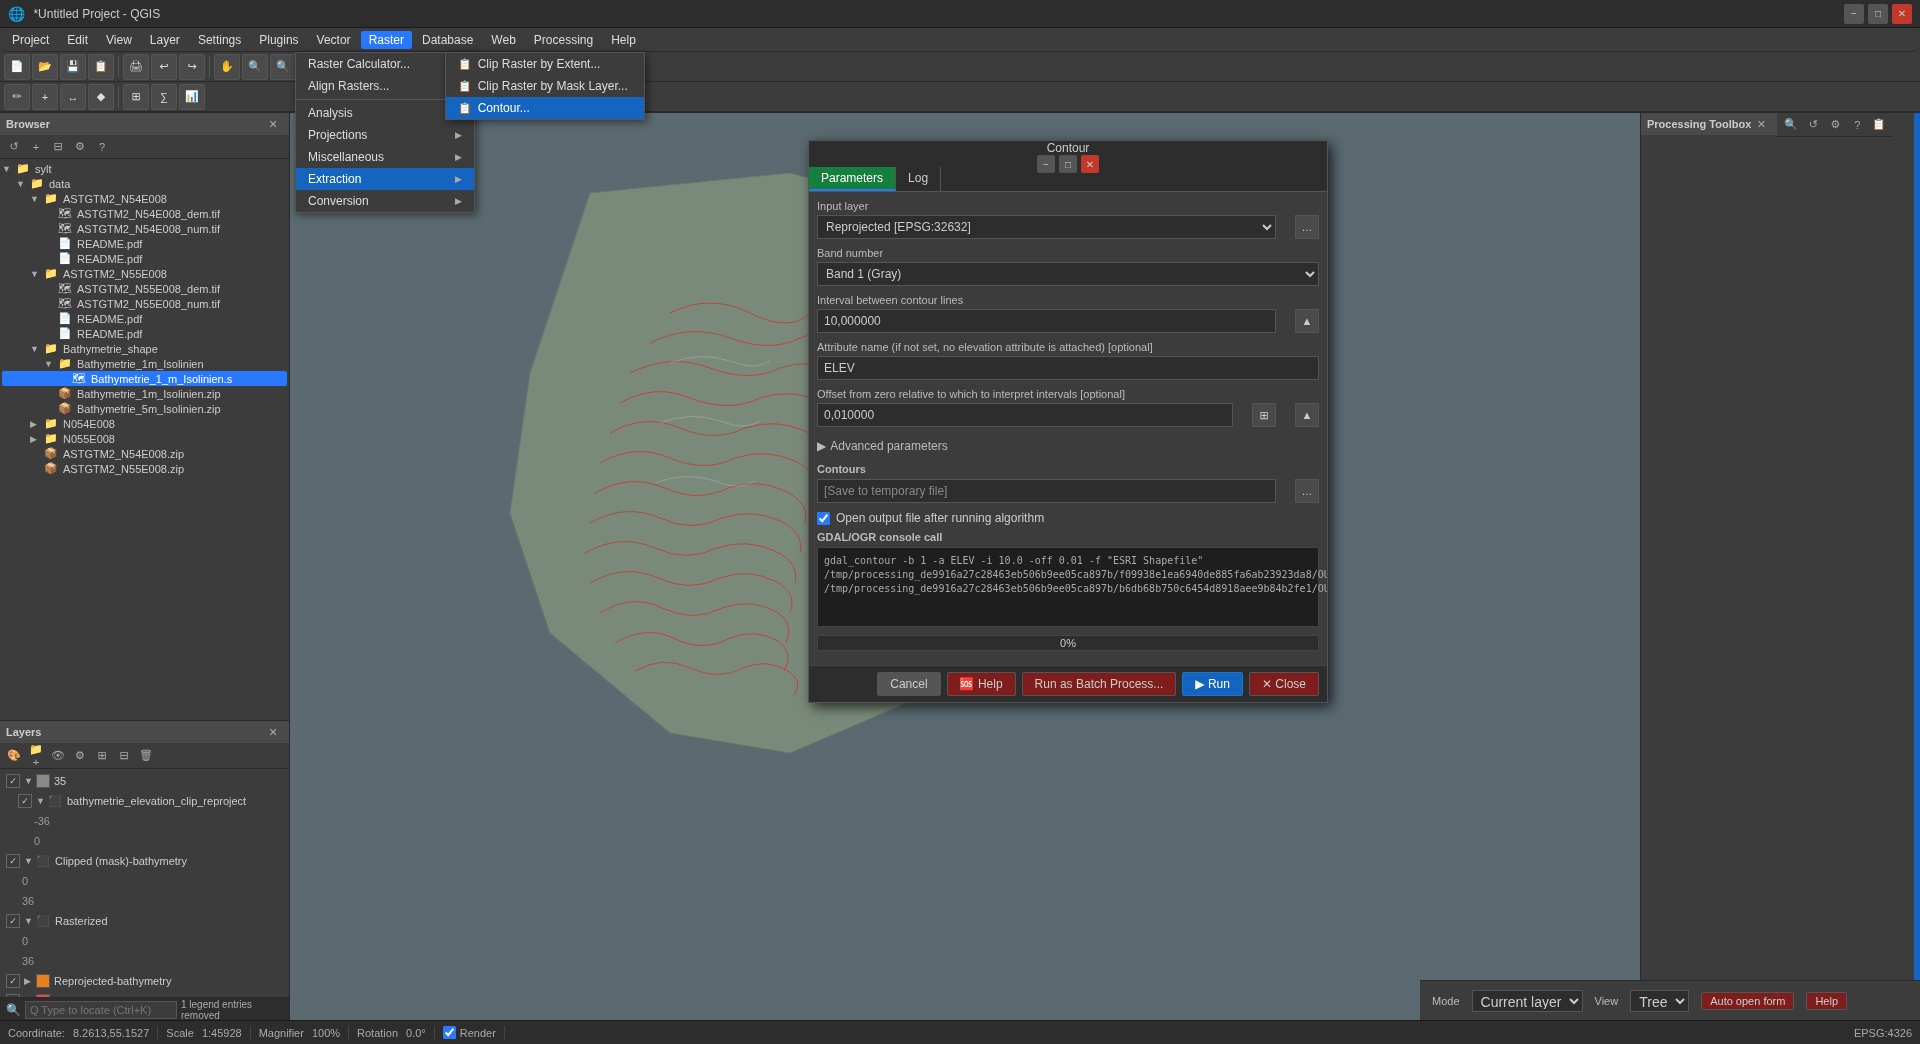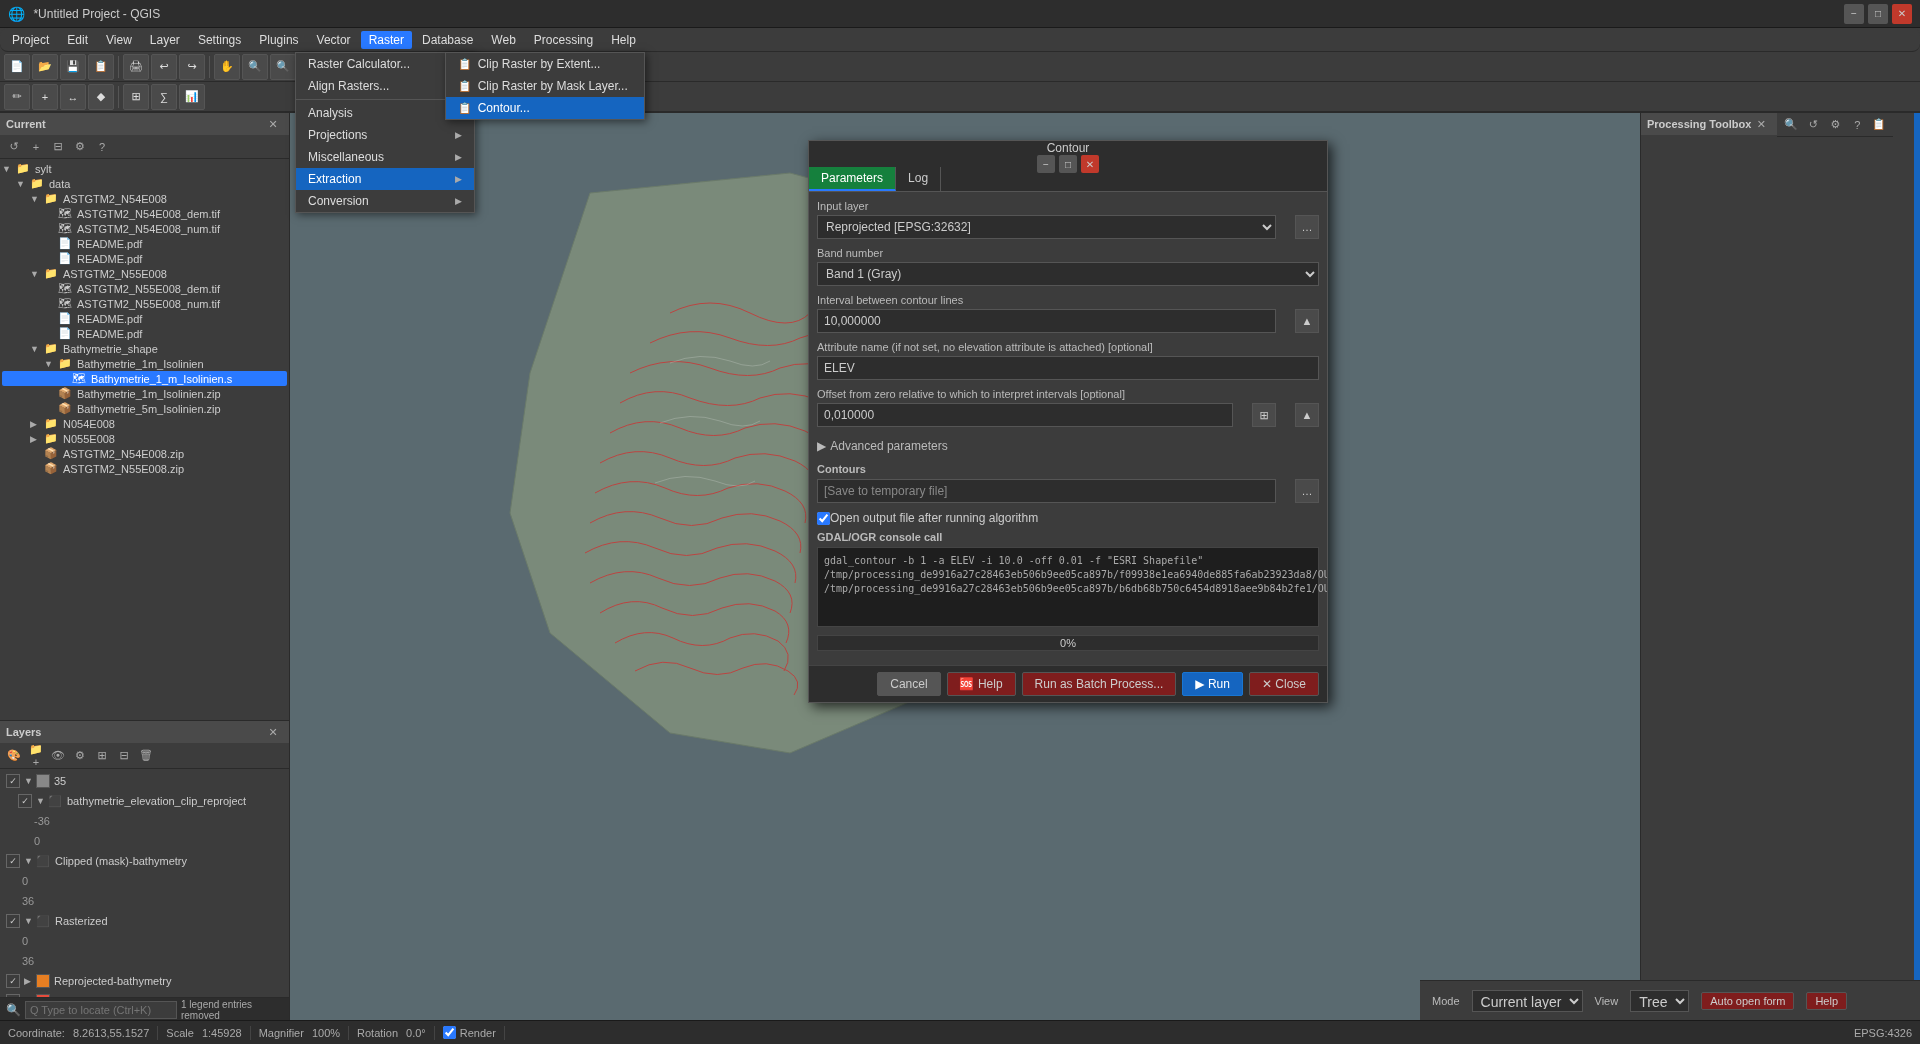--- a/index.html
+++ b/index.html
@@ -400,20 +400,21 @@
       cursor: pointer;
       border-radius: 2px;
       border: 1px solid #555;
     }
     .footer-btn.primary { background: #1565c0; color: white; border-color: #1976d2; }
     .footer-btn.secondary { background: #7f1d1d; color: #ccc; }
     .footer-btn.danger { background: #555; color: #ccc; }
     .checkbox-row {
       display: flex;
       align-items: center;
+      gap: 6px;
       margin: 4px 0;
       font-size: 12px;
       color: #ccc;
     }
 
     
     #right-panel {
       width: 280px;
       background: #3c3c3c;
       border-left: 1px solid #2a2a2a;
@@ -542,21 +543,21 @@
     <button class="toolbar-btn" title="Statistics">📊</button>
   </div>
 </div>
 
 <div id="main-layout" style="height:calc(1044px - 28px - 24px - 60px - 24px); display:flex;">
 
   <div id="left-panel">
 
     <div id="browser-panel" style="flex:1;display:flex;flex-direction:column;border-bottom:1px solid #2a2a2a;overflow:hidden;">
       <div class="panel-header">
-        <span>Current</span>
+        <span>Browser</span>
         <div style="display:flex;gap:2px;">
           <button class="panel-btn">✕</button>
         </div>
       </div>
       <div class="panel-toolbar">
         <button class="panel-btn" title="Refresh">↺</button>
         <button class="panel-btn" title="Add">+</button>
         <button class="panel-btn" title="Collapse">⊟</button>
         <button class="panel-btn" title="Filter">⚙</button>
         <button class="panel-btn" title="Help">?</button>

